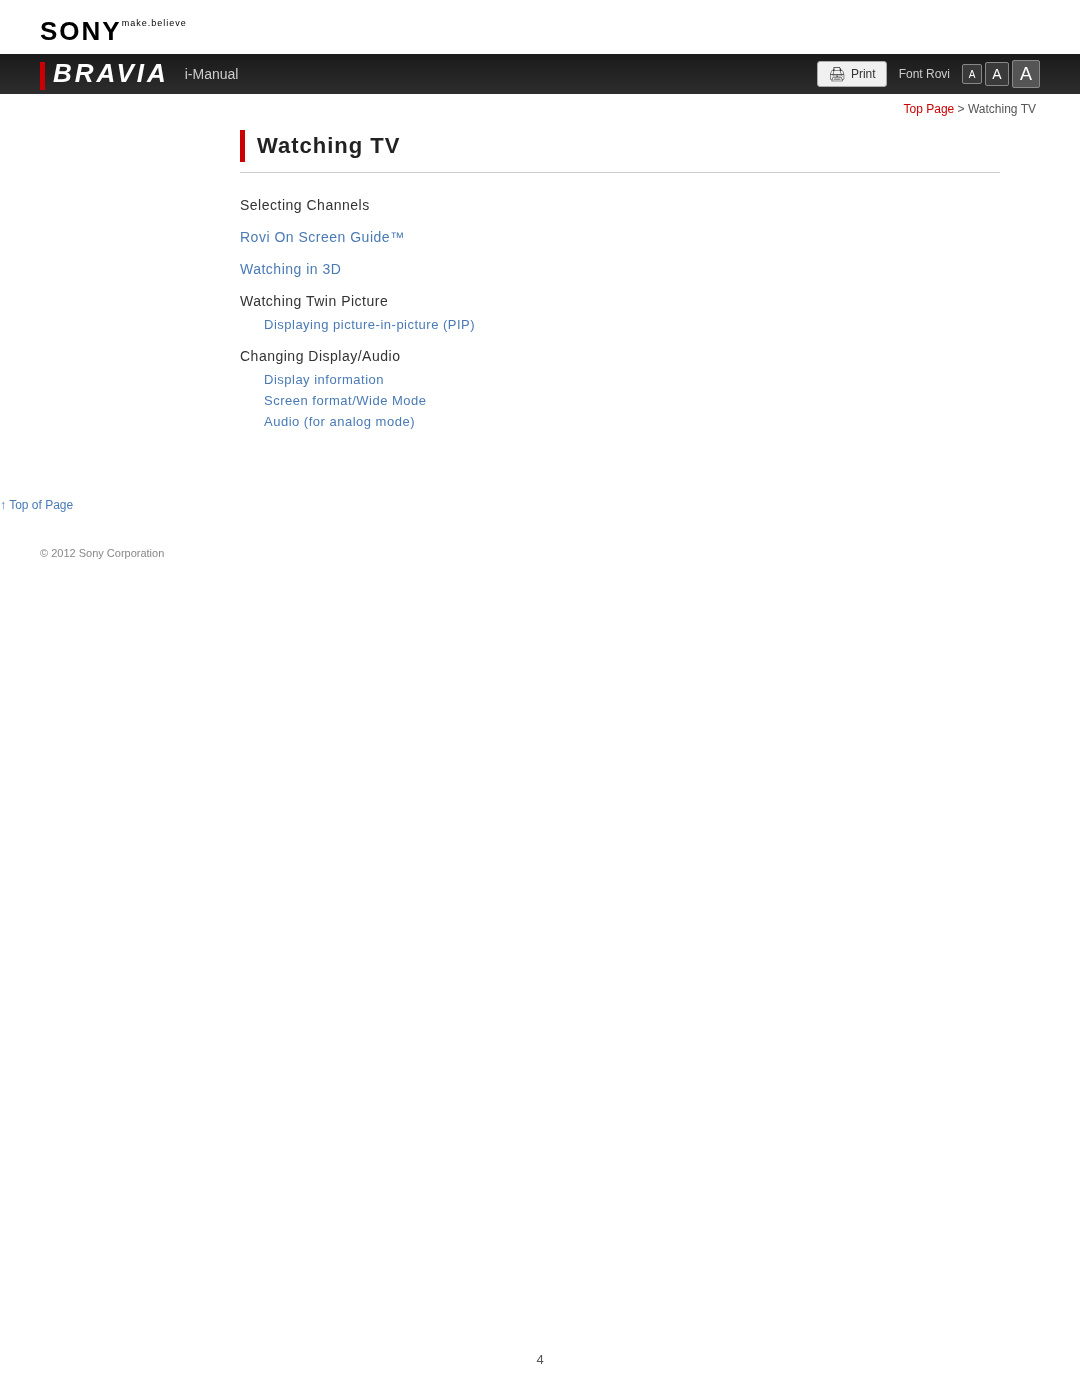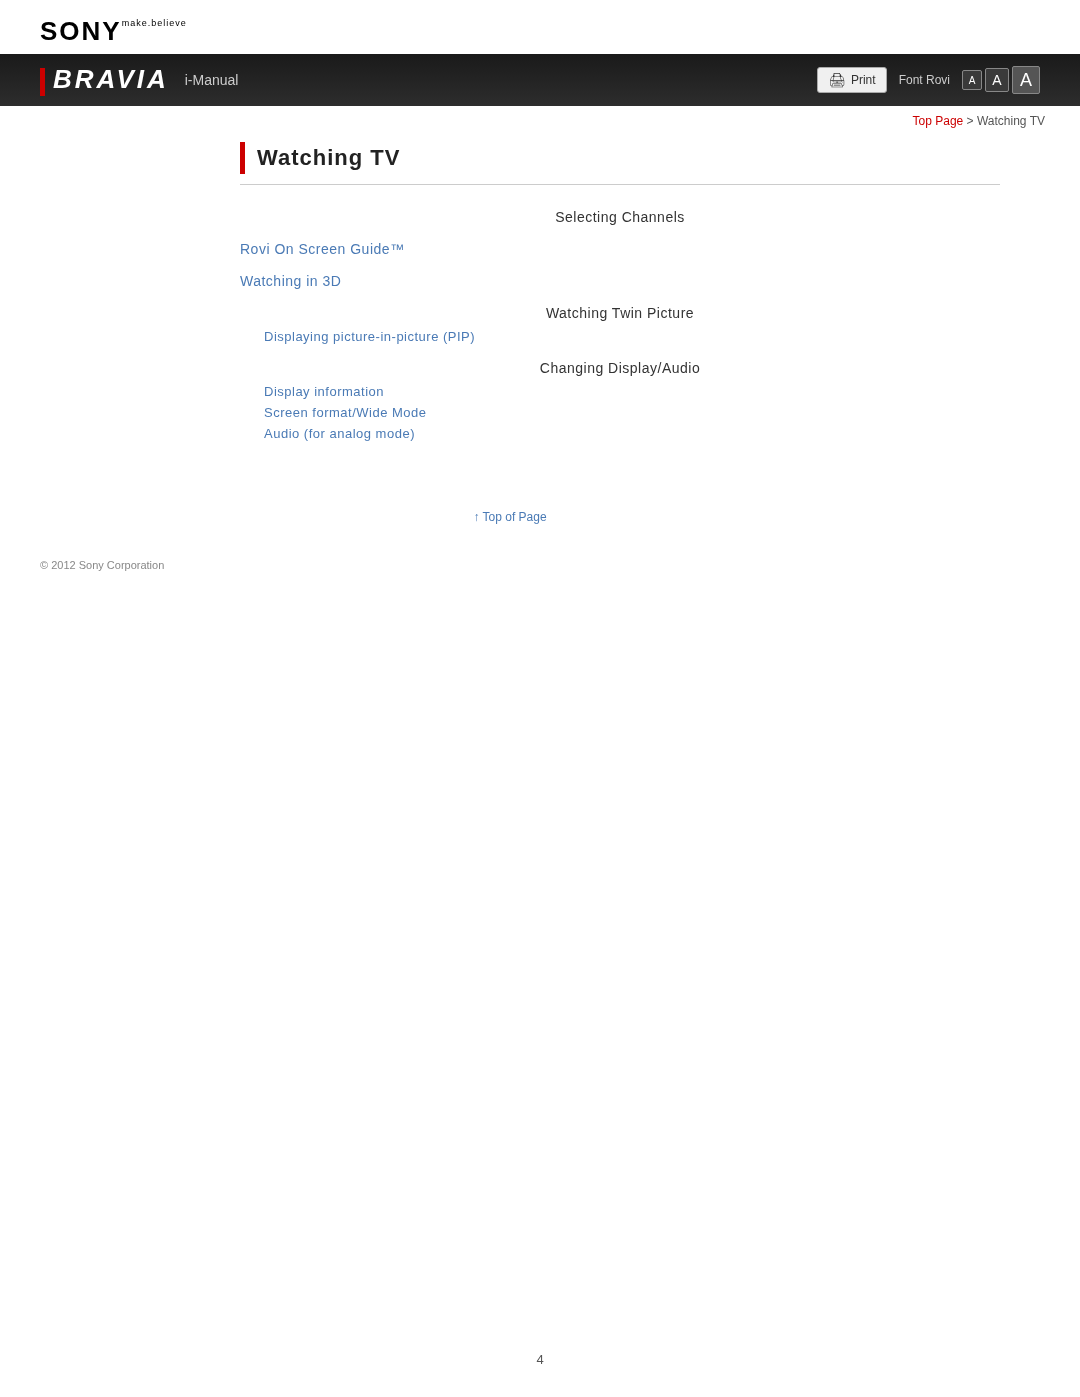--- a/index.html
+++ b/index.html
@@ -39,21 +39,21 @@
     .sony-tagline {
       font-size: 9px;
       color: #000;
       letter-spacing: 1px;
       margin-top: 1px;
     }
 
     
     .nav-bar {
       background: linear-gradient(to bottom, #1a1a1a, #2d2d2d);
-      height: 52px;
+      height: 40px;
       display: flex;
       align-items: center;
       padding: 0 40px;
       justify-content: space-between;
     }
 
     .bravia-section {
       display: flex;
       align-items: center;
       gap: 16px;
@@ -142,21 +142,21 @@
 
     .font-btn.large {
       width: 28px;
       height: 28px;
       font-size: 18px;
       background: #555;
     }
 
     
     .breadcrumb-area {
-      padding: 8px 35px 4px 40px;
+      padding: 8px 44px 4px 40px;
       text-align: right;
     }
 
     .breadcrumb {
       font-size: 12px;
       color: #555;
     }
 
     .breadcrumb a {
       color: #c00;
@@ -195,21 +195,20 @@
     }
 
     
     .section-heading {
       font-size: 14px;
       color: #333;
       margin-bottom: 8px;
       margin-top: 13px;
       font-weight: normal;
       letter-spacing: 0.5px;
-      text-align: center;
     }
 
     .link-item {
       display: block;
       color: #4a7ab5;
       font-size: 13px;
       text-decoration: none;
       margin-bottom: 6px;
       margin-left: 24px;
       letter-spacing: 0.5px;
@@ -223,21 +222,21 @@
       display: block;
       color: #4a7ab5;
       font-size: 14px;
       text-decoration: none;
       margin-bottom: 8px;
       letter-spacing: 0.5px;
     }
 
     
     .top-of-page-area {
-      text-align: center;
+      text-align: left;
       padding: 10px 60px 20px 0;
     }
 
     .top-of-page-link {
       color: #4a7ab5;
       font-size: 12px;
       text-decoration: none;
     }
 
     .top-of-page-link:before {

